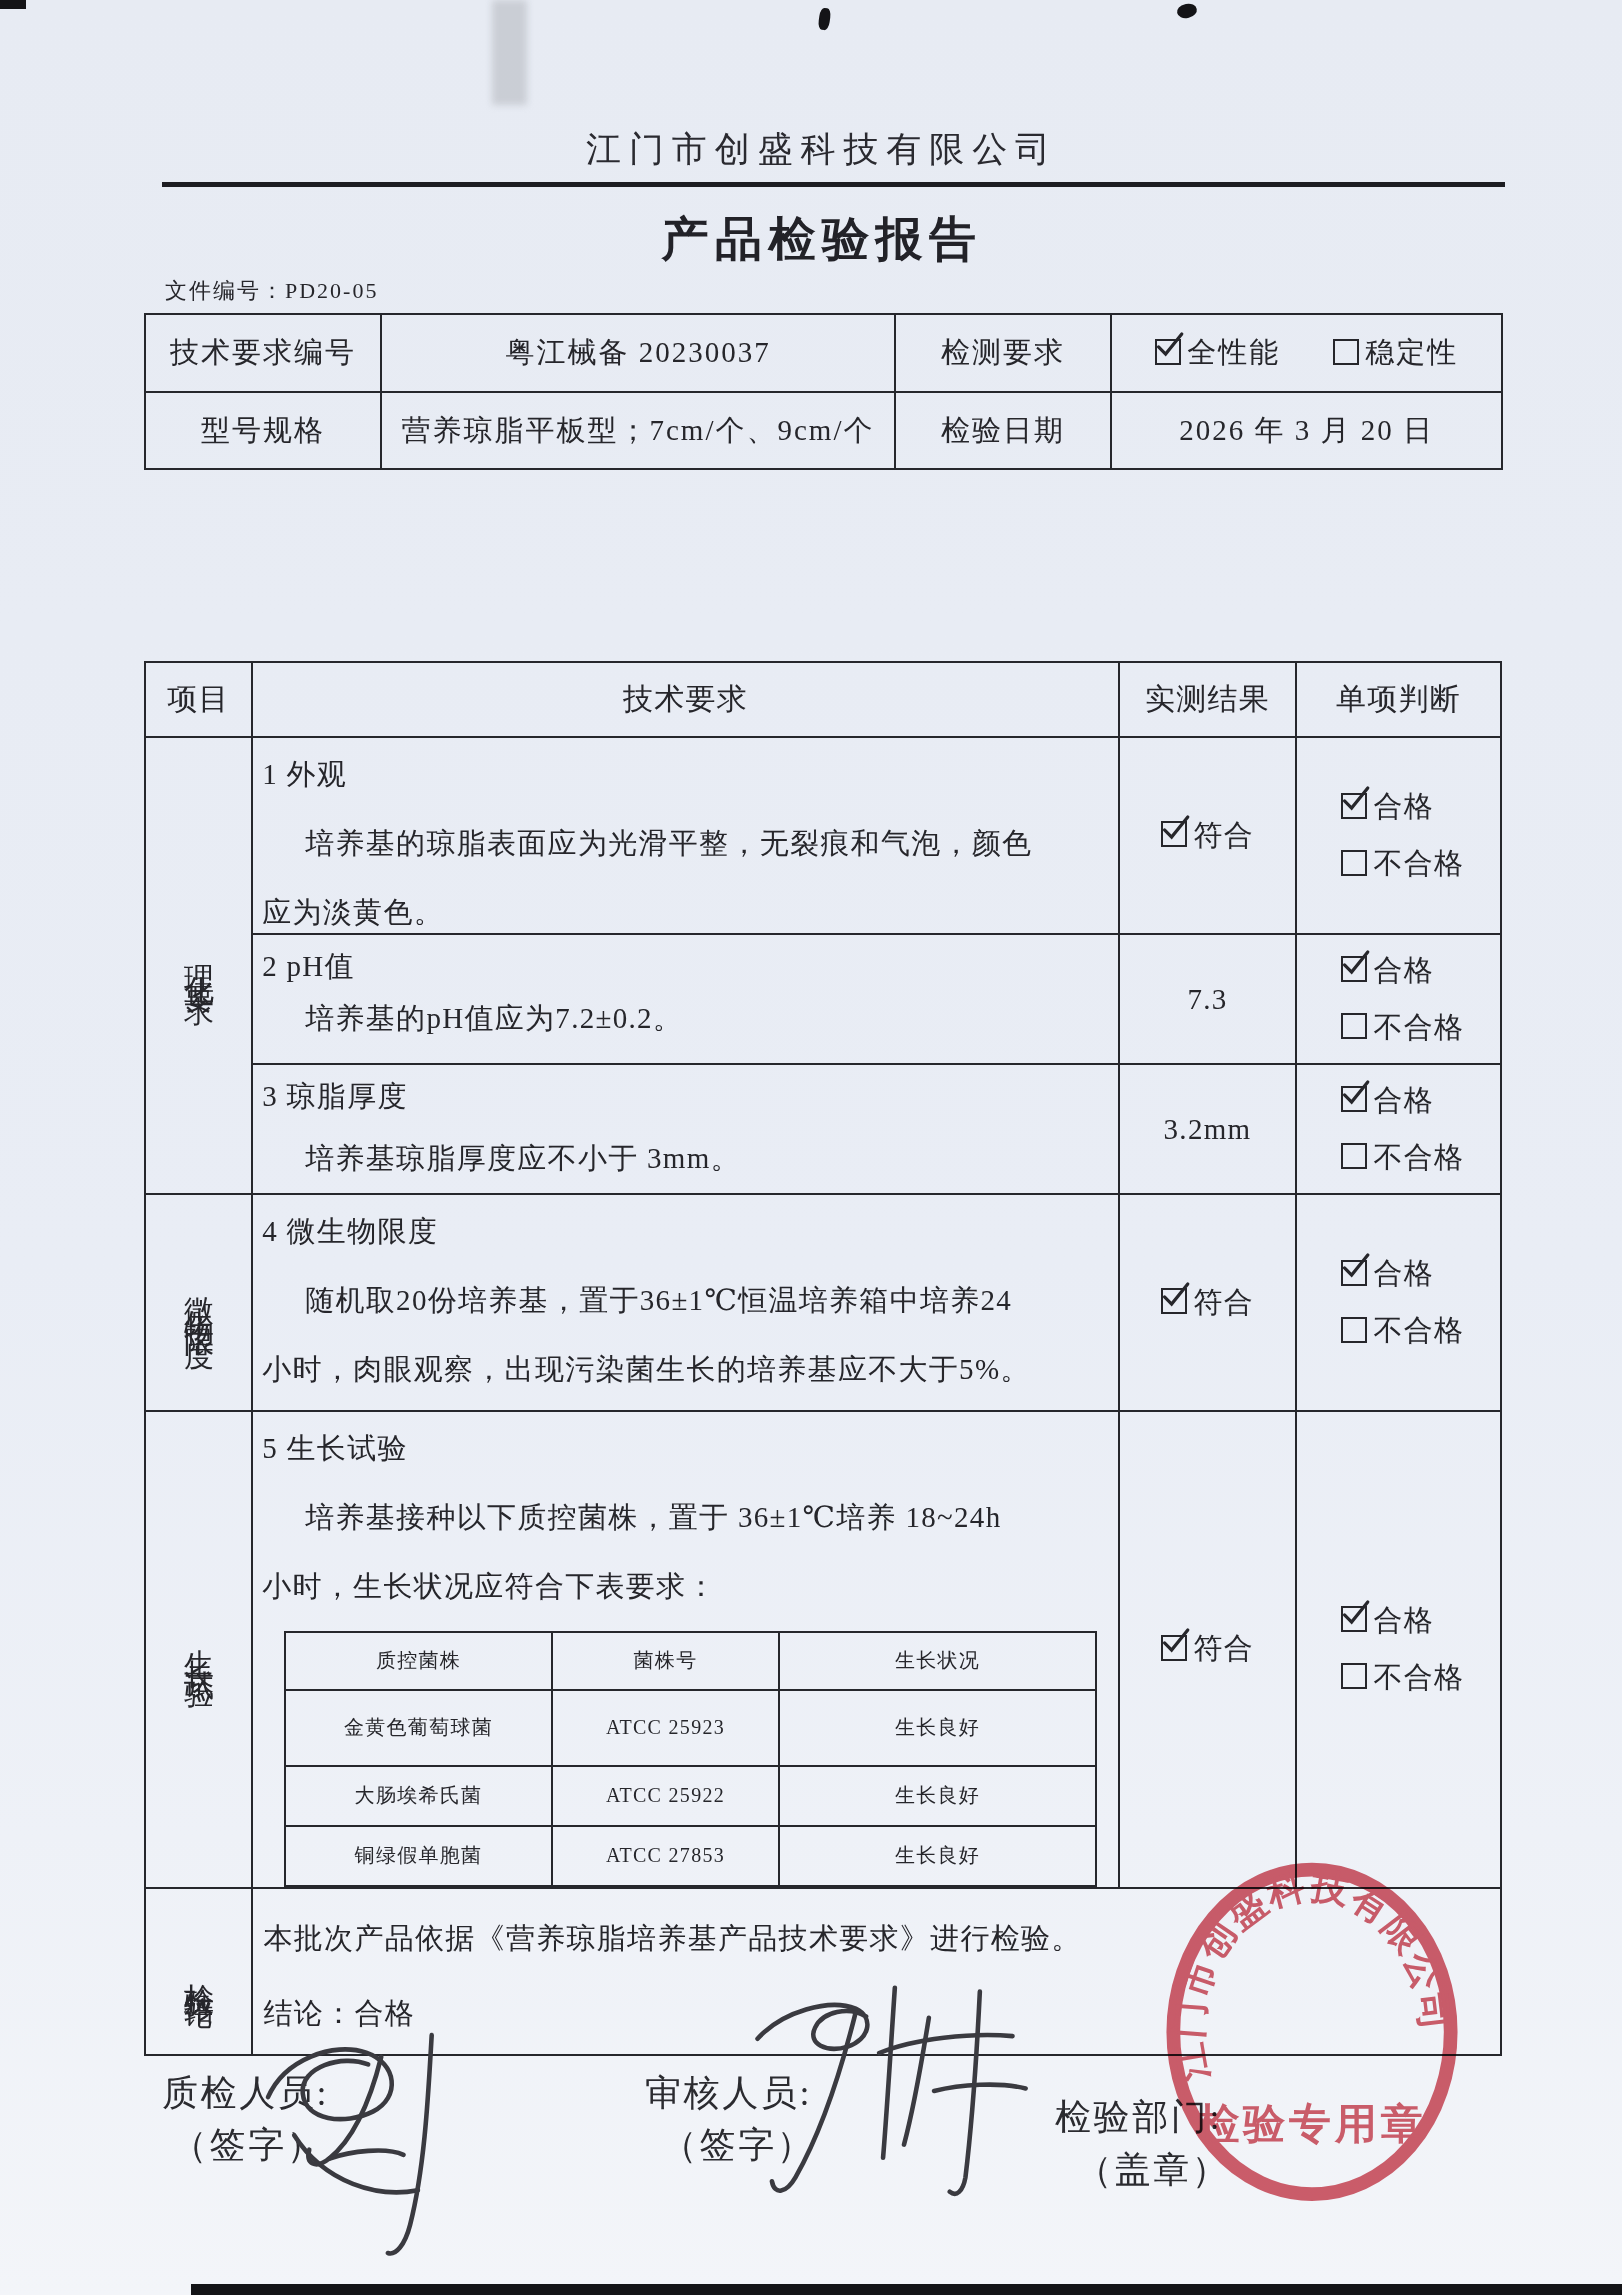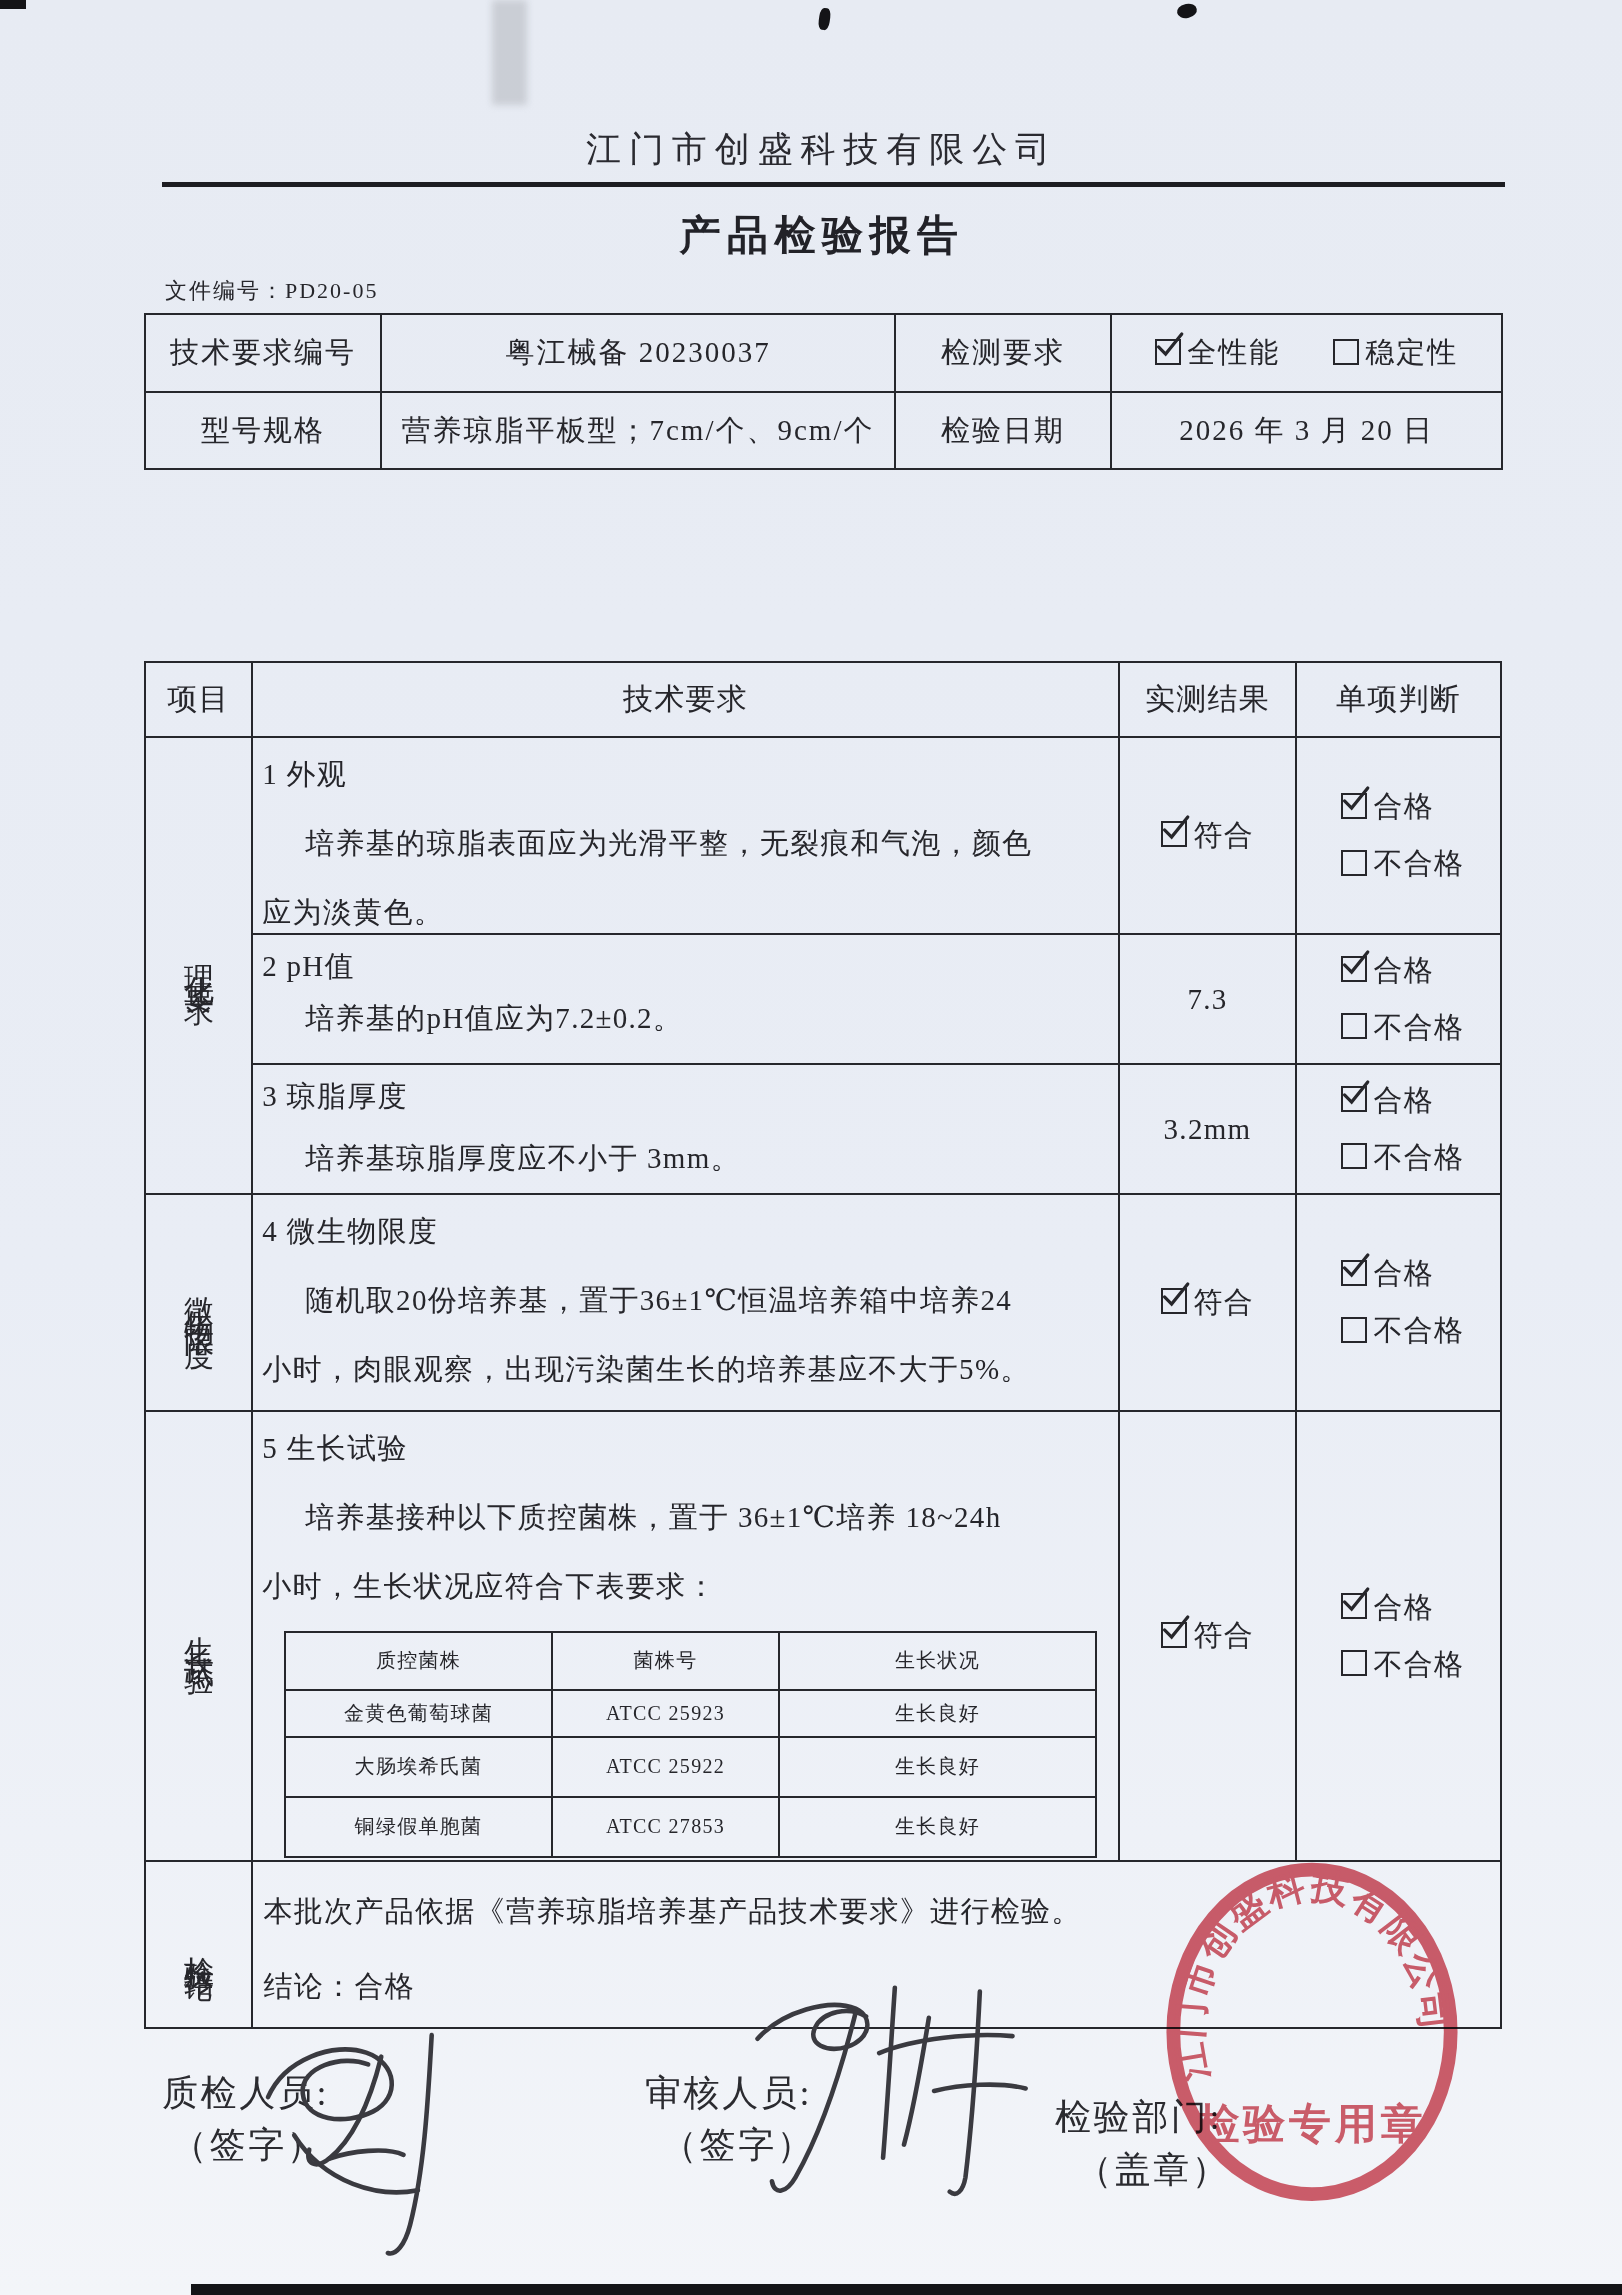--- a/index.html
+++ b/index.html
@@ -3,21 +3,21 @@
 <meta charset="utf-8">
 <style>
   html,body{margin:0;padding:0;background:#555;}
   .page{position:relative;width:1623px;height:2295px;margin:0 auto;overflow:hidden;
     background:linear-gradient(180deg,#e7ebf3 0%,#e9edf5 55%,#eef1f7 80%,#f3f5f9 100%);
     font-family:"Liberation Serif","DejaVu Serif",serif;color:#26262b;}
   .abs{position:absolute;}
   .center-line{left:144px;width:1356px;text-align:center;white-space:nowrap;}
   .company{top:126px;font-size:35px;letter-spacing:7.9px;color:#2a2a30;}
   .rule{left:162px;top:182px;width:1343px;height:4.6px;background:#1d1d22;}
-  .title{top:208px;font-size:41px;font-weight:bold;letter-spacing:6.5px;color:#222228;}
+  .title{top:208px;font-size:47px;font-weight:bold;letter-spacing:6.5px;color:#222228;}
   .docno{left:165px;top:276px;font-size:22px;letter-spacing:2px;white-space:nowrap;}
   table{border-collapse:collapse;table-layout:fixed;}
   td{border:2px solid #26272c;font-size:29px;color:#26262b;overflow:hidden;}
   .t1{left:144px;top:313px;width:1356px;}
   .t1 td{text-align:center;letter-spacing:2px;white-space:nowrap;}
   .t2{left:144px;top:661px;width:1356px;}
   .t2 td{letter-spacing:1.3px;}
   .th{text-align:center;font-size:30px;letter-spacing:2.6px;}
   .cat{text-align:center;vertical-align:middle;}
   .vert{writing-mode:vertical-rl;text-orientation:upright;letter-spacing:10.5px;font-size:30px;display:inline-block;}
@@ -183,21 +183,21 @@
                 <col style="width:267px">
                 <col style="width:227px">
                 <col style="width:317px">
               </colgroup>
           <tbody>
                 <tr style="height:58px">
             <td>质控菌株</td>
             <td>菌株号</td>
             <td>生长状况</td>
           </tr>
-          <tr style="height:47px">
+          <tr style="height:76px">
             <td>金黄色葡萄球菌</td>
             <td>ATCC 25923</td>
             <td>生长良好</td>
           </tr>
           <tr style="height:60px">
             <td>大肠埃希氏菌</td>
             <td>ATCC 25922</td>
             <td>生长良好</td>
           </tr>
           <tr style="height:60px">

